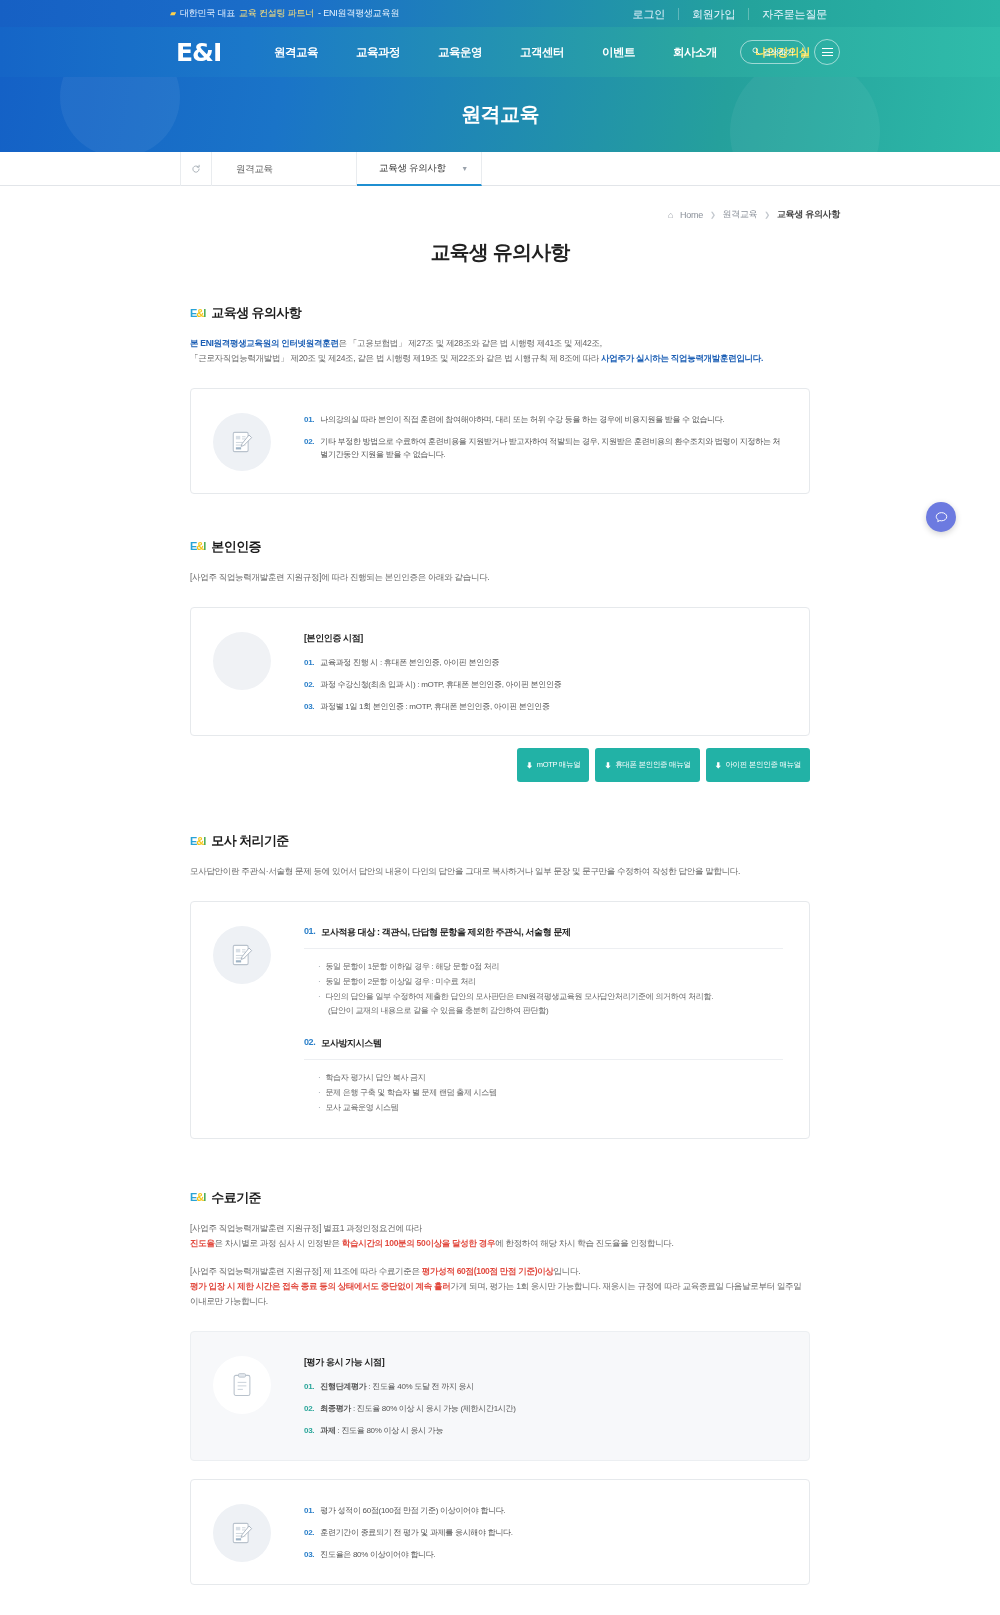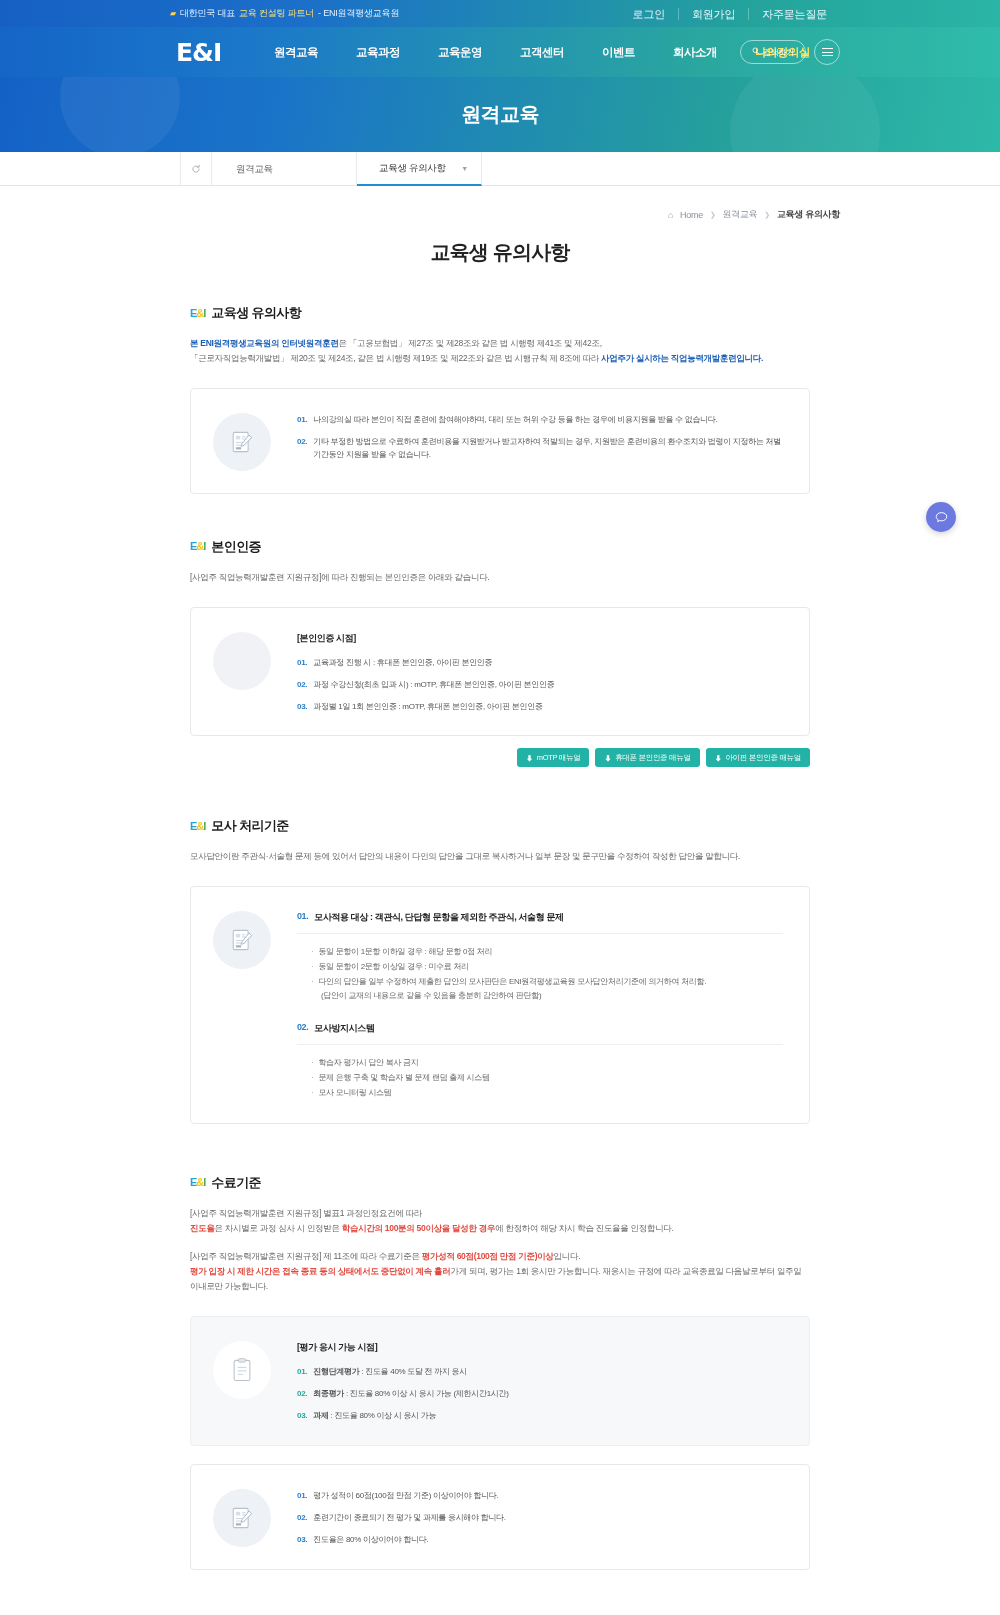--- a/index.html
+++ b/index.html
@@ -176,21 +176,21 @@
   .eni-mark .b { color:#2aa3d6; }
   .eni-mark .y { color:#f5c518; }
   .eni-mark .g { color:#4fae5a; }
 
   .lead { font-size: 8.5px; color:#666; line-height: 1.75; letter-spacing:-0.3px; margin-bottom: 6px; }
   .lead b { color:#1c5fb5; }
   .lead .red { color:#e24a3f; font-weight:bold; }
 
   .card {
     border: 1px solid #e6e9ec; border-radius: 4px; background:#fff;
-    display:flex; align-items:flex-start; gap: 26px;
+    display:flex; align-items:flex-start; gap: 33px;
     padding: 22px 26px 22px 22px;
   }
   .card.gray { background:#f7f8fa; border-color:#eceff2; }
   .card-ico {
     flex: 0 0 58px; width:58px; height:58px; border-radius:50%;
     background:#eef1f5; display:flex; align-items:center; justify-content:center;
     margin-top: 2px;
   }
   .card-ico.plain { background:#f0f2f5; }
   .card-body { flex:1; padding-top: 2px; }
@@ -205,21 +205,21 @@
   .itm-head { font-size:9px; font-weight:bold; color:#222; letter-spacing:-0.4px; display:flex; gap:6px;
     border-bottom:1px solid #edeff2; padding-bottom:9px; margin-bottom:11px; }
   .sub-ul { list-style:none; margin-bottom: 18px; padding-left: 14px; }
   .sub-ul li { font-size:8px; color:#666; line-height:1.85; letter-spacing:-0.3px; }
   .sub-ul li::before { content:"·"; margin-right:5px; color:#9aa2ab; }
   .sub-ul li.noDot::before { content:""; margin-right:0; }
 
   .btn-row { display:flex; justify-content:flex-end; gap:6px; margin-top: 12px; }
   .dl-btn {
     background:#22b2a6; color:#fff; border:none; border-radius:3px;
-    height:19px; padding: 0 9px; font-size:7.5px; letter-spacing:-0.3px;
+    height:34px; padding: 0 9px; font-size:7.5px; letter-spacing:-0.3px;
     display:flex; align-items:center; gap:4px; cursor:pointer;
     font-family:"Liberation Sans", sans-serif;
   }
   .dl-btn .ic { font-size:7px; }
 
   
   .chat-fab {
     position:absolute; right: 44px; top: 502px;
     width:30px; height:30px; border-radius:50%;
     background:#6c7ae0; color:#fff; display:flex; align-items:center; justify-content:center;
@@ -421,21 +421,21 @@
           <li class="noDot" style="padding-left:10px">(답안이 교재의 내용으로 같을 수 있음을 충분히 감안하여 판단함)</li>
         </ul>
 
         <div class="itm-head">
           <span class="num">02.</span>
           <span>모사방지시스템</span>
         </div>
         <ul class="sub-ul" style="margin-bottom:0">
           <li>학습자 평가시 답안 복사 금지</li>
           <li>문제 은행 구축 및 학습자 별 문제 랜덤 출제 시스템</li>
-          <li>모사 모니터링 시스템</li>
+          <li>모사 교육운영 시스템</li>
         </ul>
       </div>
     </div>
   </div>
 
   <div class="section" style="margin-top:50px">
     <div class="sec-head">
       <span class="eni-mark"><span class="b">E</span><span class="y">&amp;</span><span class="g">I</span></span>
       <span>수료기준</span>
     </div>

